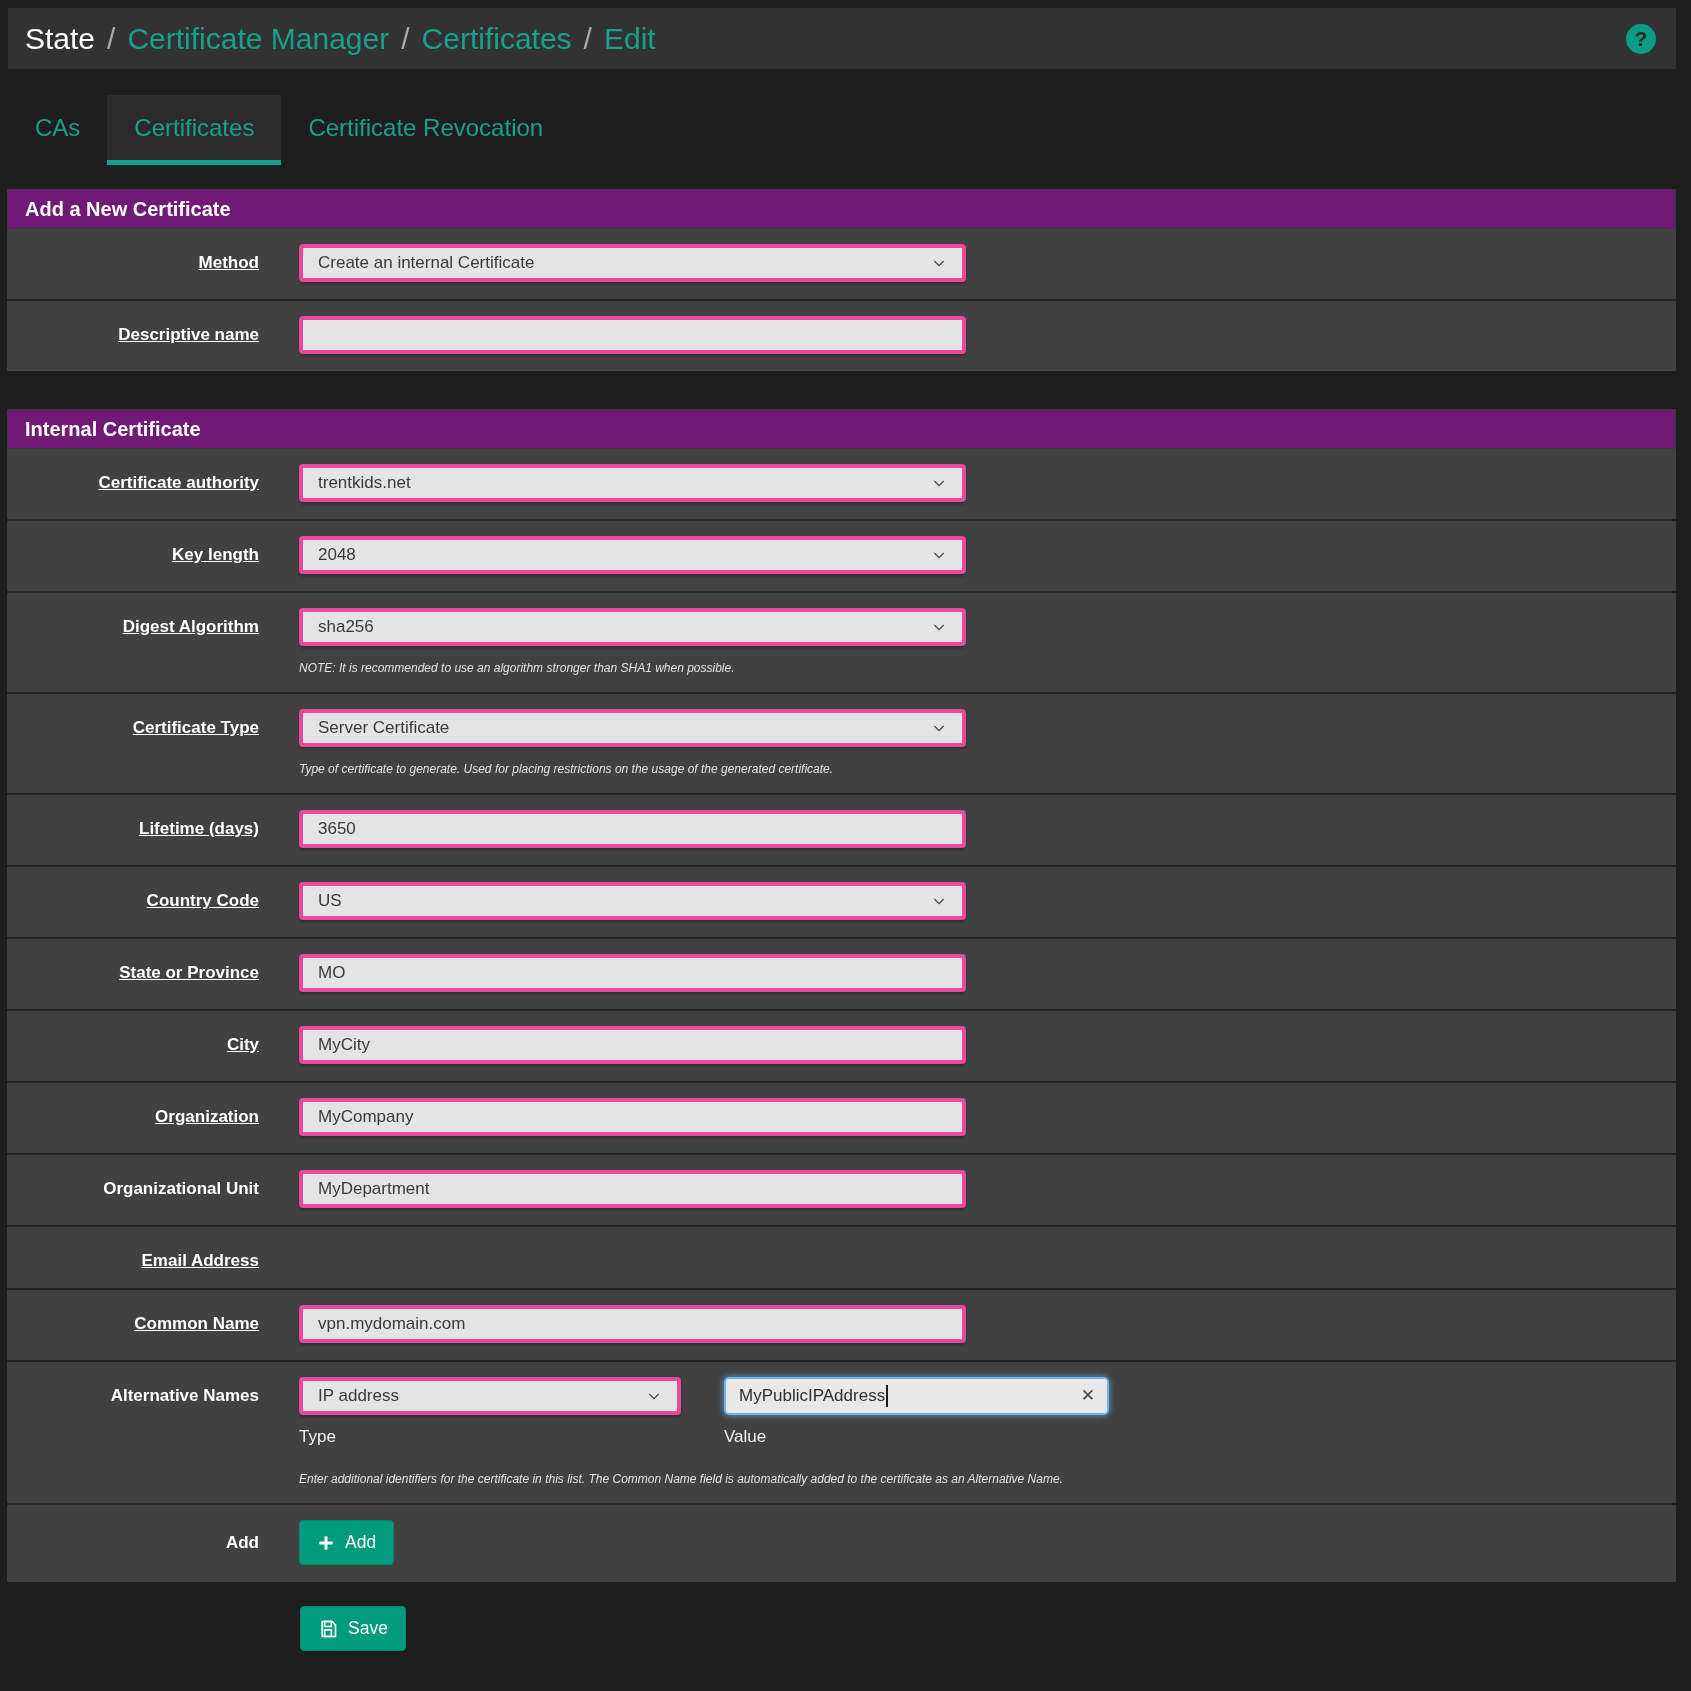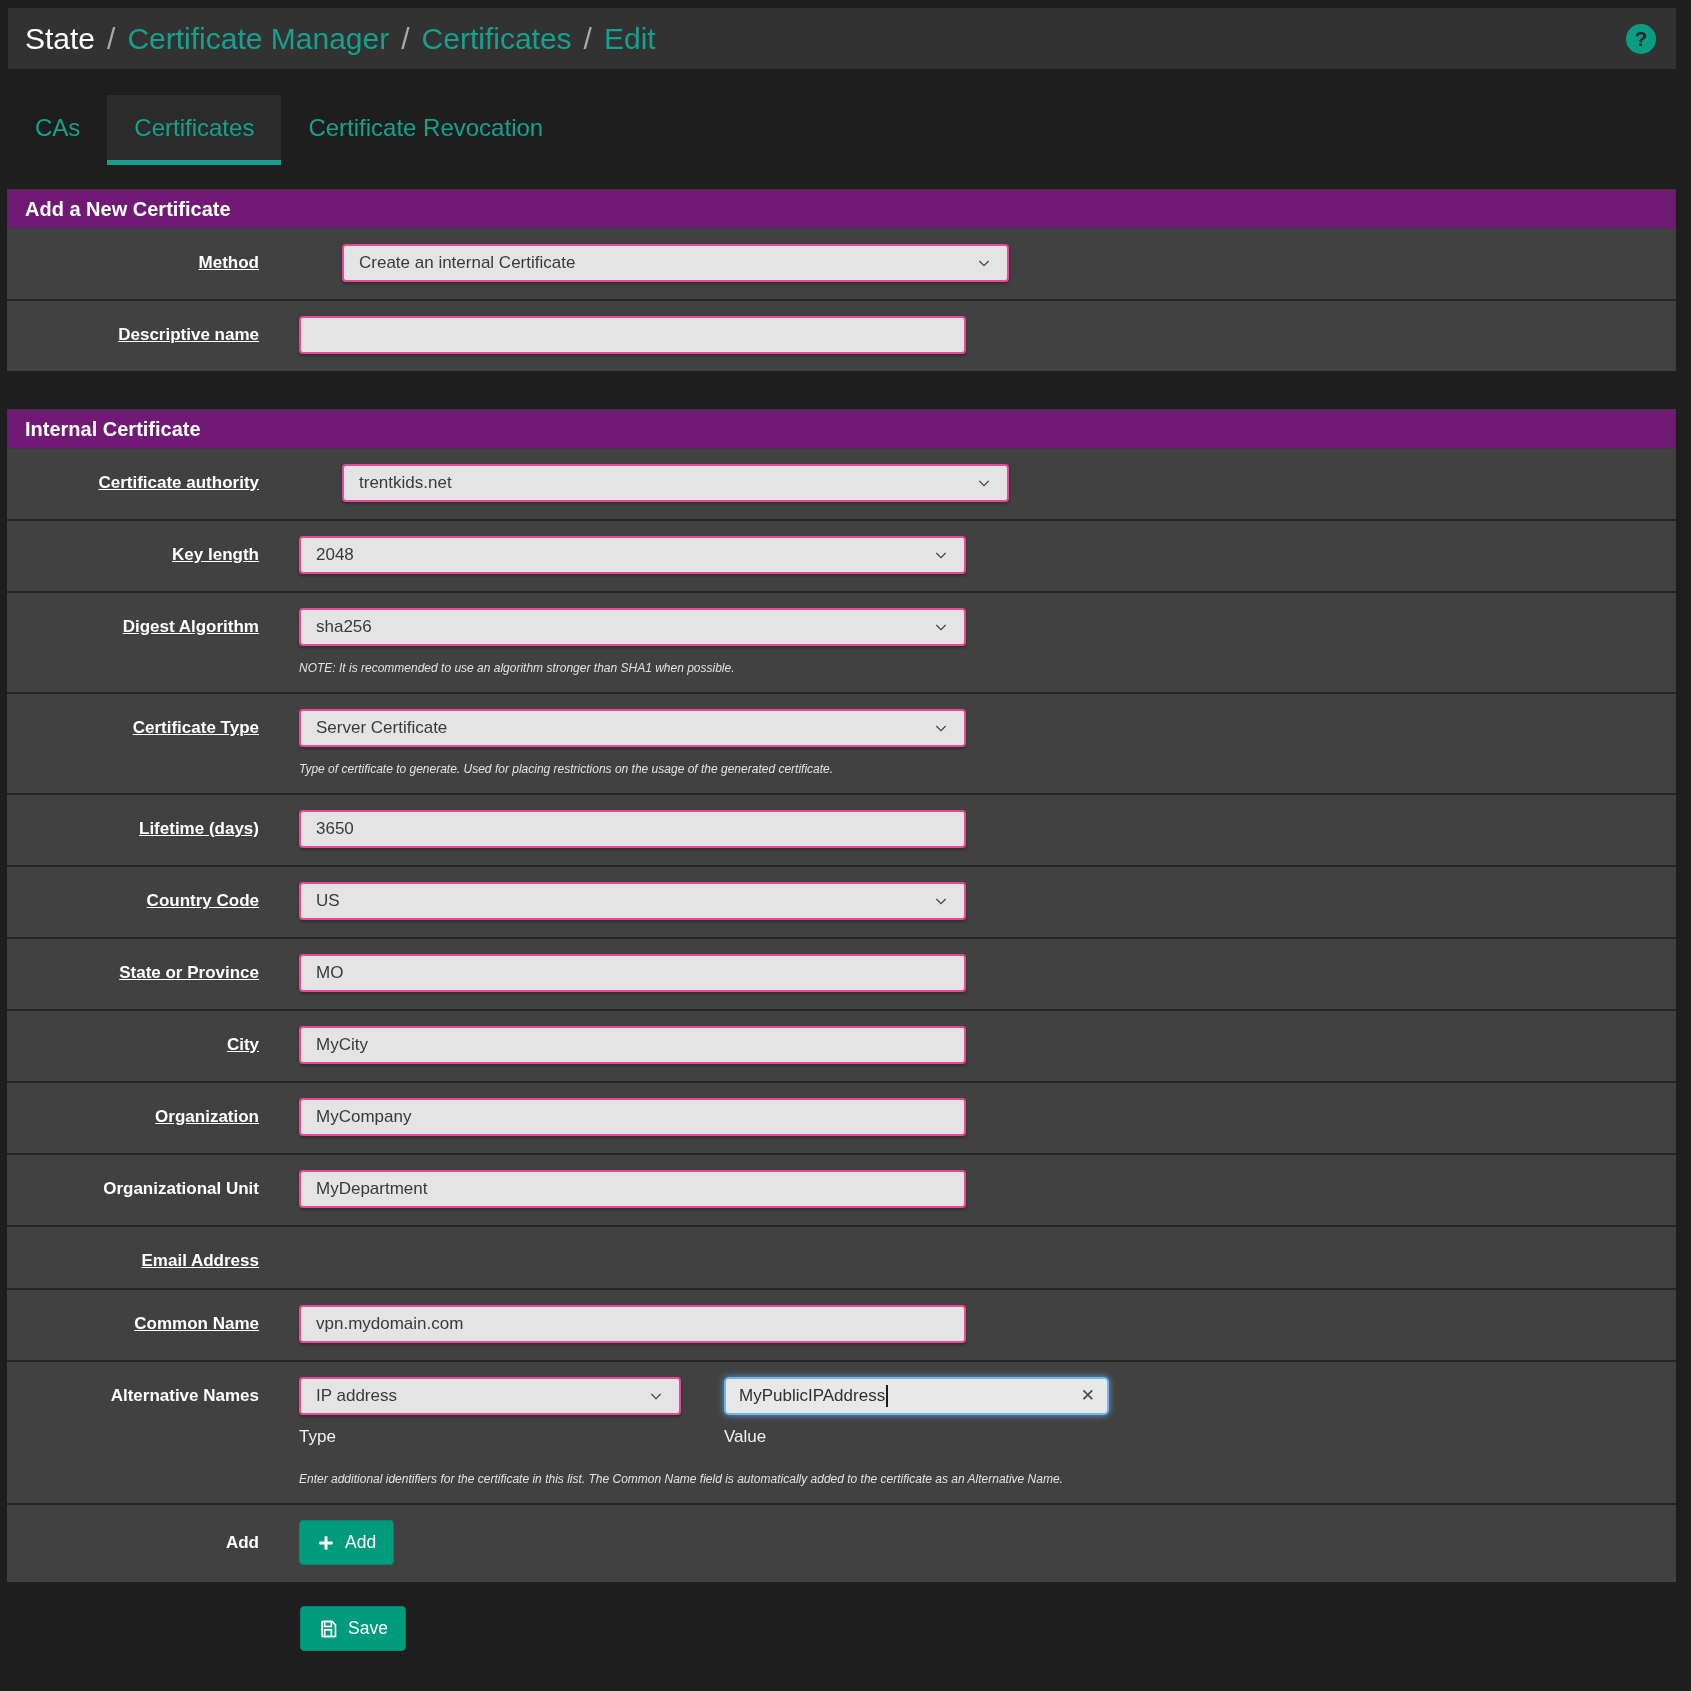--- a/index.html
+++ b/index.html
@@ -62,36 +62,36 @@
     font-weight: bold; font-size: 20px;
     padding-left: 17px;
     color: #fff;
   }
   .frow {
     background: #414141;
     display: flex;
     padding: 15px 0 17px 0;
     border-top: 2px solid #252525;
   }
-  .frow.first { border-top: none; gap: 43px; }
+  .frow.first { border-top: none; }
   .flabel {
     width: 292px; flex-shrink: 0;
     text-align: right;
     padding: 9px 40px 0 0;
     font-weight: bold; font-size: 17px;
     color: #fff;
   }
   .flabel .ul { text-decoration: underline; }
   .fctrl { flex: 1; }
 
   
   .textbox, .selectbox {
     width: 667px; height: 38px;
     background: #e4e4e4;
-    border: 2px solid #ec4899;
+    border: 4px solid #ec4899;
     border-radius: 4px;
     color: #3a3a3a;
     font-size: 17px;
     font-family: "Liberation Sans", sans-serif;
     padding: 0 15px;
     box-shadow: 0 2px 3px rgba(0,0,0,0.28);
   }
   input.textbox { outline: none; }
   .selectbox {
     display: flex; align-items: center;

